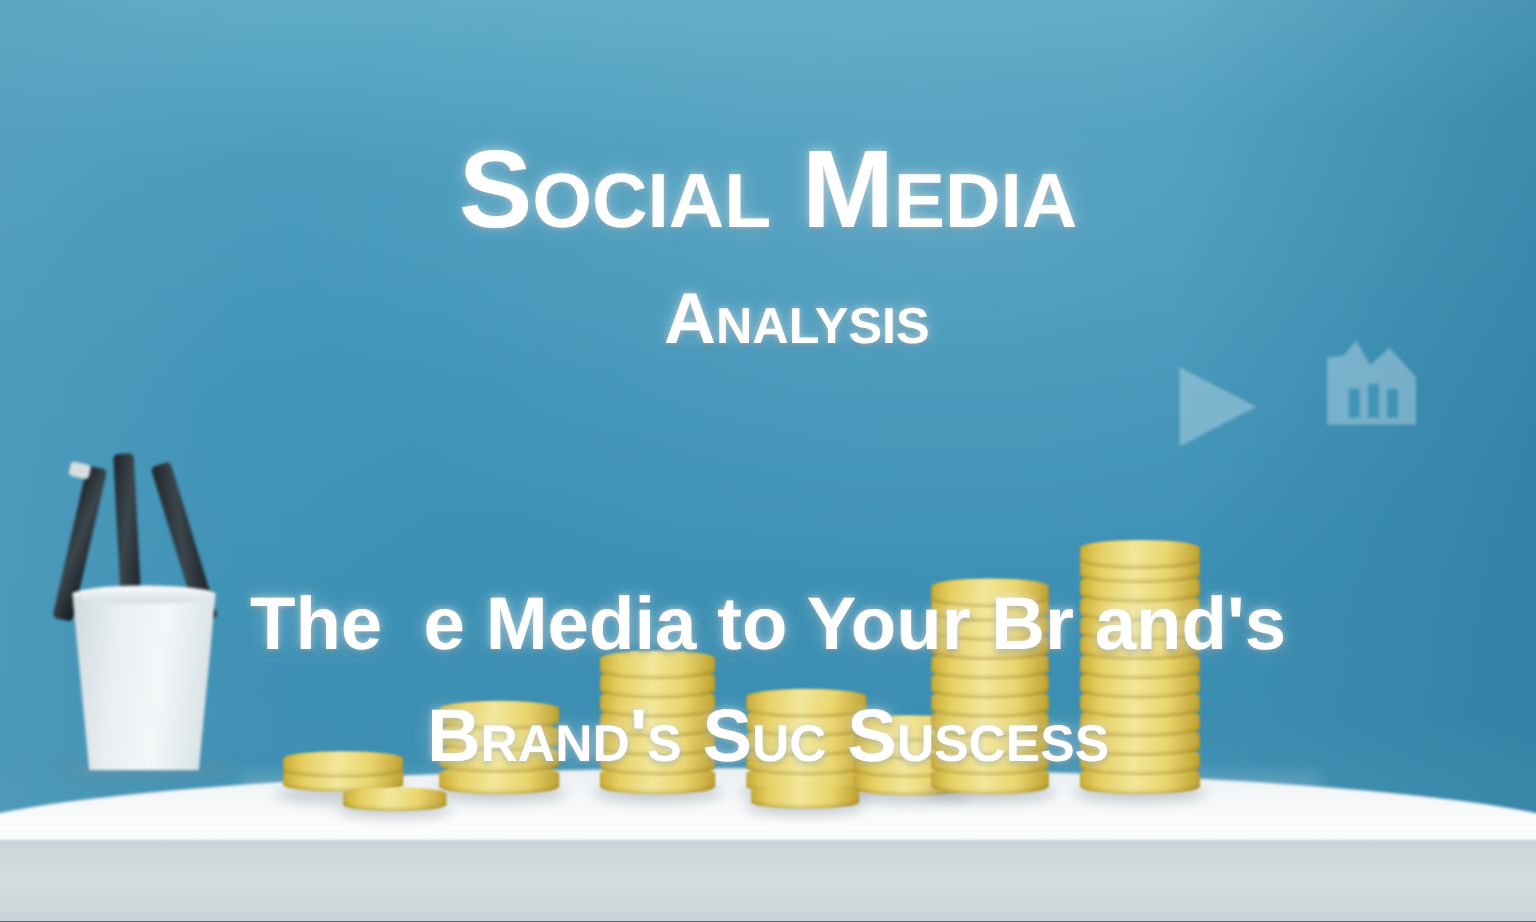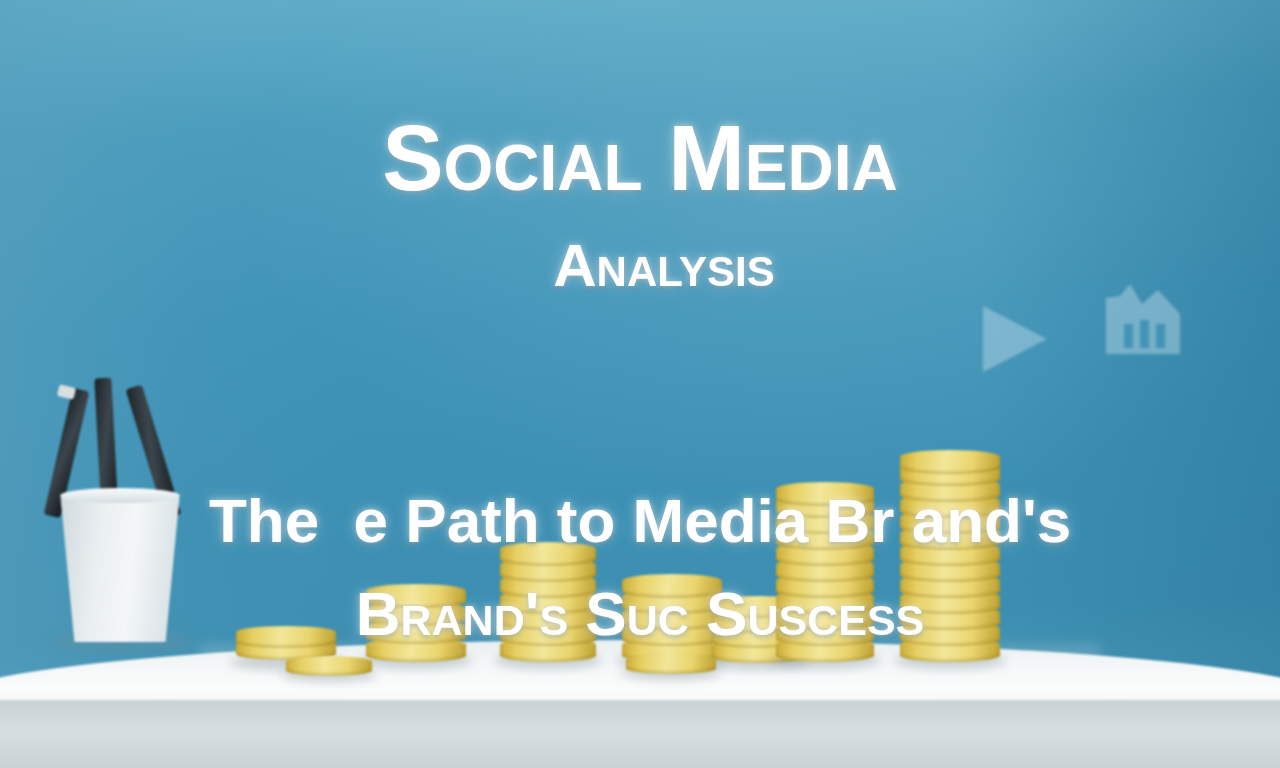--- a/index.html
+++ b/index.html
@@ -299,17 +299,17 @@
   </div>
   <div class="stack" style="left:626px; top:646px; width:90px; height:34px;">
     <div class="stack-shadow" style="left:-5px; top:20px; width:100px; height:14px;"></div>
     <div class="coin" style="left:0; top:8px; width:90px; height:20px;"></div>
     <div class="coin-top" style="left:0; top:0px; width:90px; height:20px;"></div>
   </div>
 
   <div id="headline">
     <div class="tline smallcaps" id="line-1">Social Media</div>
     <div class="tline smallcaps" id="line-2">Analysis</div>
-    <div class="tline" id="line-4">The  e Path to Media Br and's</div>
+    <div class="tline" id="line-4">The  e Media to Your Br and's</div>
     <div class="tline smallcaps" id="line-5">Brand's Suc Suscess</div>
   </div>
 
 </div>
 
 </body></html>

